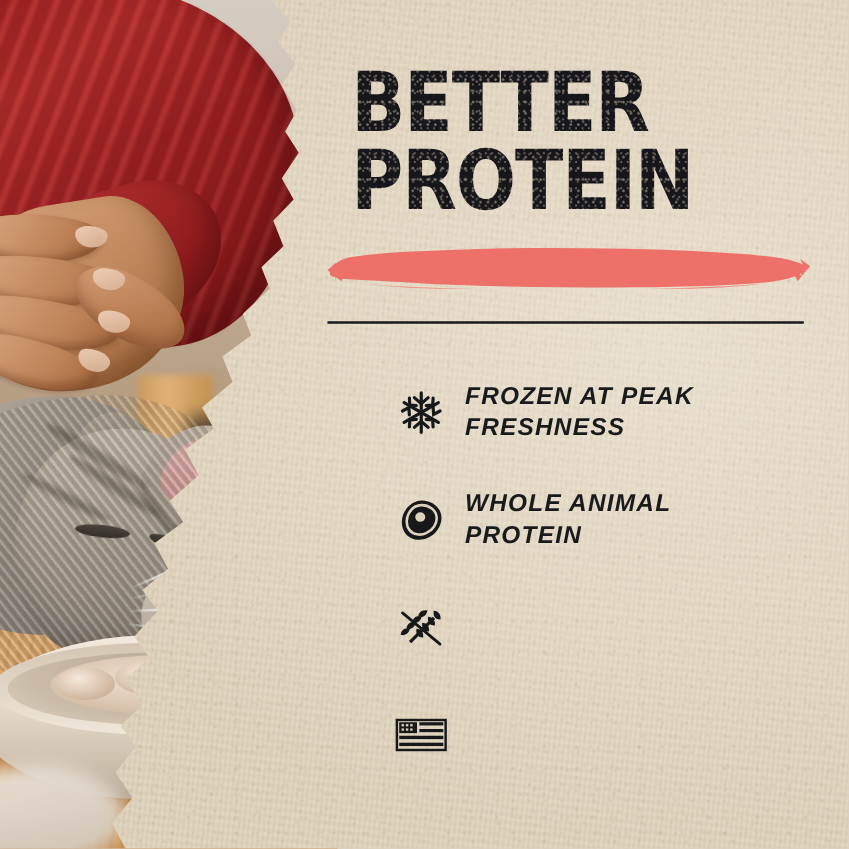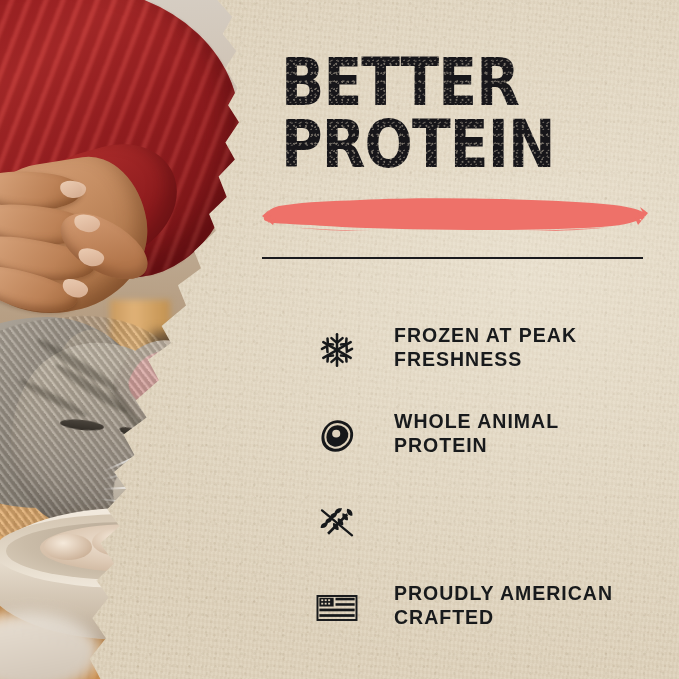--- a/index.html
+++ b/index.html
@@ -377,23 +377,24 @@
     background:#1a1a1e;
   }
 
   .features{
     position:absolute;
     left:316px; top:286px;
     width:350px;
   }
   .feature{
     display:flex;
-    align-items:flex-end;
-    gap:36px;
+    align-items:center;
+    gap:14px;
     height:86px;
+    font-style:italic;
   }
   .f-icon{
     flex:0 0 42px;
     width:42px; height:44px;
     display:flex; align-items:center; justify-content:center;
     margin-top:2px;
   }
   .f-icon svg{ display:block; }
   .f-text{
     font-family:"Liberation Sans", sans-serif;
@@ -581,19 +582,17 @@
             <g fill="#ded2bc">
               <rect x="7.0" y="8.4" width="2.6" height="2.4"></rect>
               <rect x="11.6" y="8.4" width="2.6" height="2.4"></rect>
               <rect x="16.2" y="8.4" width="2.6" height="2.4"></rect>
               <rect x="7.0" y="13.0" width="2.6" height="2.4"></rect>
               <rect x="11.6" y="13.0" width="2.6" height="2.4"></rect>
               <rect x="16.2" y="13.0" width="2.6" height="2.4"></rect>
             </g>
           </svg>
         </span>
-        <span class="f-text">PROUDLY AMERICAN
-CRAFTED</span>
       </div>
 
     </div>
   </div>
 </div>
 
 </body></html>

